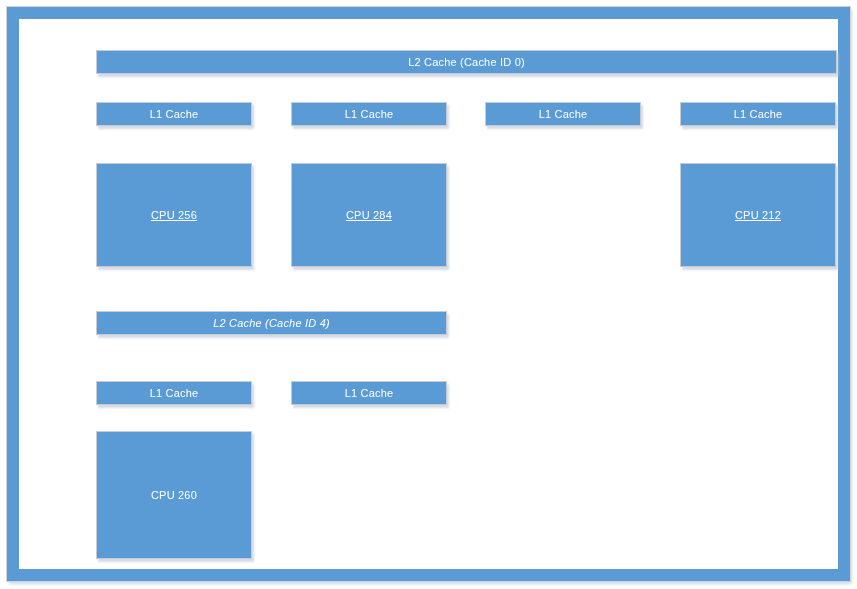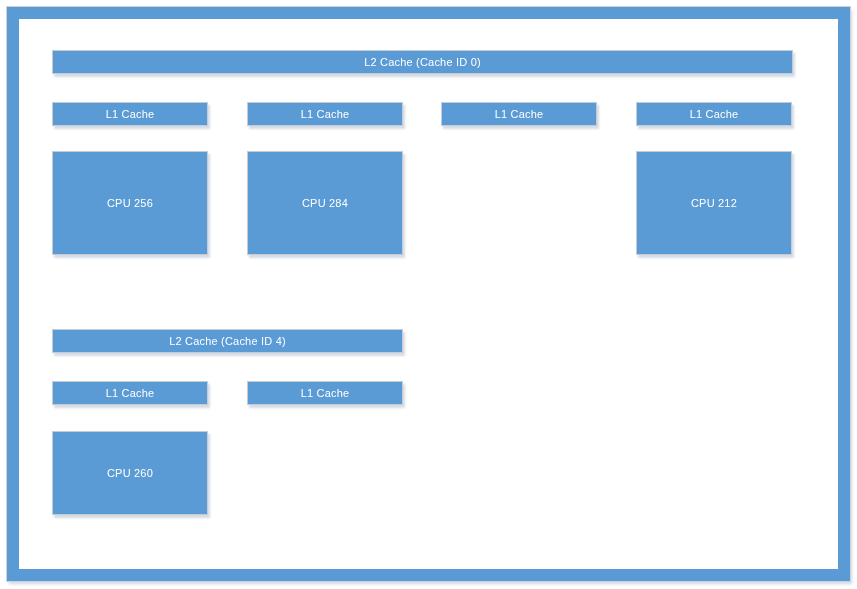--- a/index.html
+++ b/index.html
@@ -32,35 +32,36 @@
     background: #5B9BD5;
     border: 1px solid #c6cbd3;
     box-shadow: 2px 3px 2px rgba(170, 186, 206, 0.5);
     color: #ffffff;
     font-size: 11px;
     display: flex;
     align-items: center;
     justify-content: center;
     white-space: nowrap;
     letter-spacing: 0.2px;
+    margin-left: 44px;
   }
   
   .c1 { left: 52px; }
   .c2 { left: 247px; }
   .c3 { left: 441px; }
   .c4 { left: 636px; }
   .w-cell { width: 156px; }
   
   .l2-0 { top: 50px;  height: 24px; width: 741px; }
   .l1-r1 { top: 102px; height: 24px; }
-  .cpu-r1 { top: 151px; height: 104px; }
+  .cpu-r1 { top: 163px; height: 104px; text-decoration: underline; }
   
-  .l2-4 { top: 329px; height: 24px; width: 351px; }
+  .l2-4 { top: 311px; height: 24px; width: 351px; font-style: italic; }
   .l1-r2 { top: 381px; height: 24px; }
-  .cpu-r2 { top: 431px; height: 84px; }
+  .cpu-r2 { top: 431px; height: 128px; }
 </style>
 </head>
 <body>
 
 <div class="canvas">
 
   <div class="frame"></div>
 
   <div class="box l2-0 c1">L2 Cache (Cache ID 0)</div>
 

